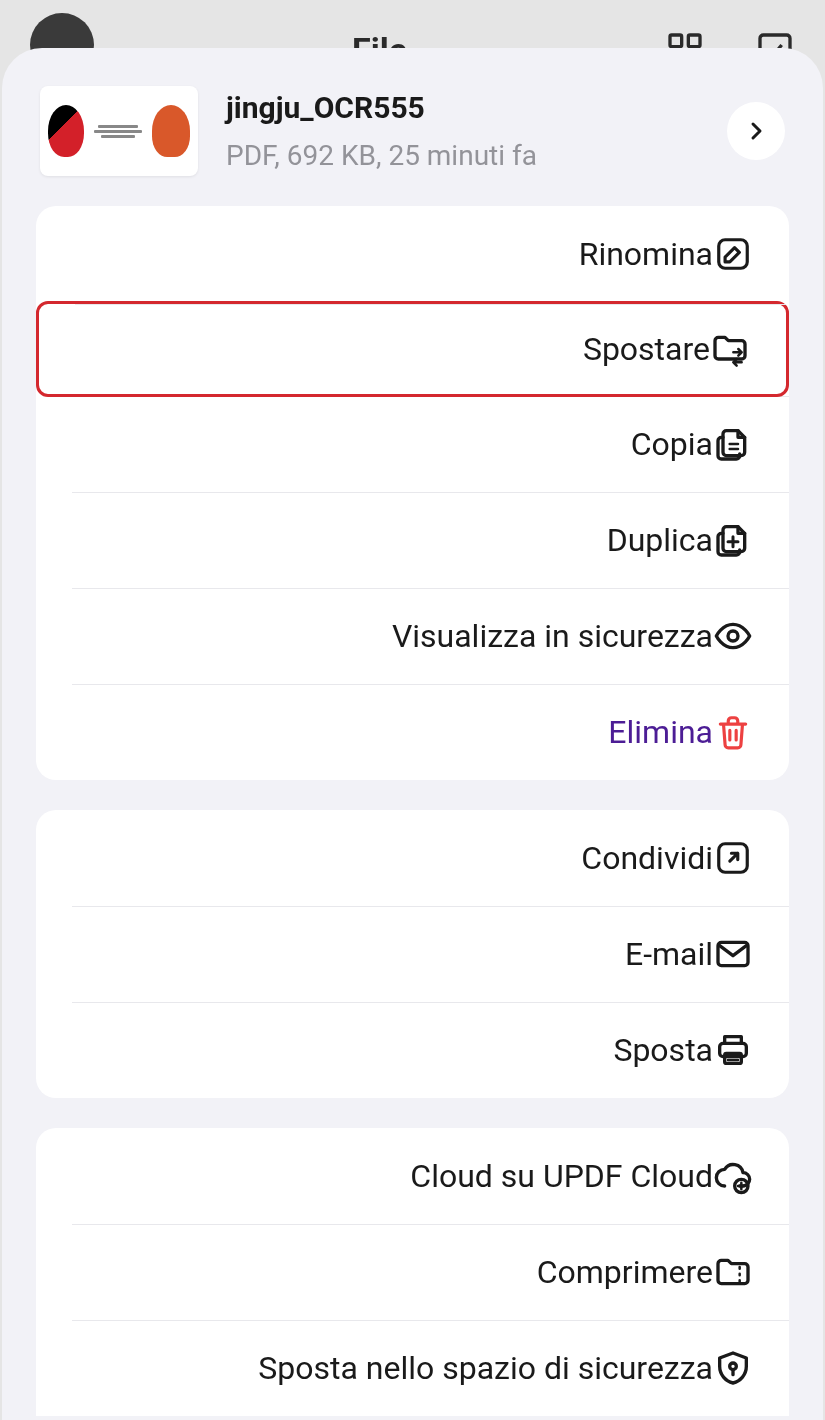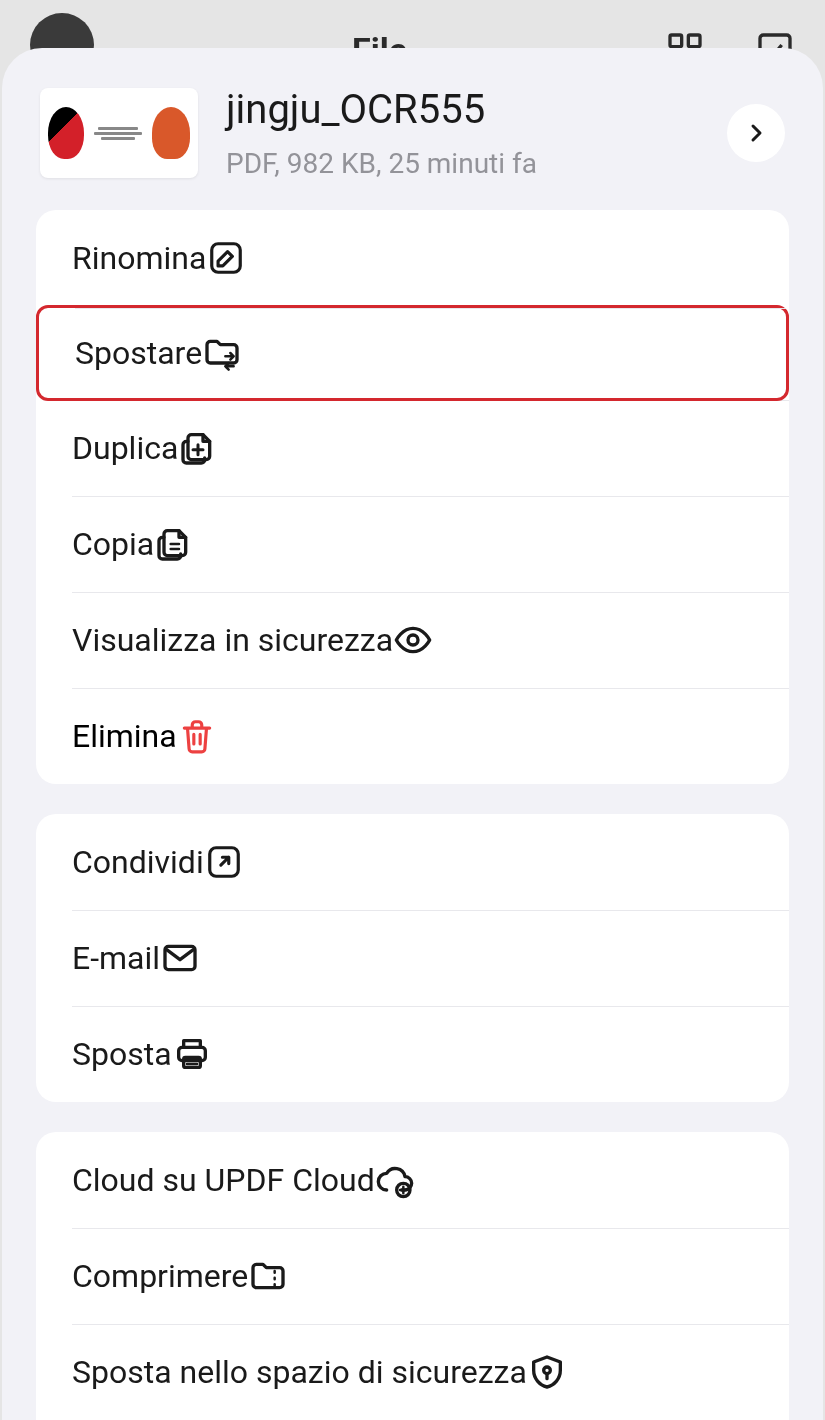--- a/index.html
+++ b/index.html
@@ -96,22 +96,22 @@
       background: #888;
       border-radius: 1px;
     }
     .file-info {
       flex: 1;
       display: flex;
       flex-direction: column;
       gap: 14px;
     }
     .file-name {
-      font-size: 40px;
-      font-weight: 400;
+      font-size: 30px;
+      font-weight: 700;
       color: #1a1a1a;
     }
     .file-meta {
       font-size: 28px;
       color: #939399;
     }
     .chevron-button {
       width: 58px;
       height: 58px;
       background: #fff;
@@ -122,40 +122,40 @@
       flex-shrink: 0;
     }
     .section {
       background: #fff;
       border-radius: 20px;
       margin: 0 34px 30px 34px;
     }
     .row {
       display: flex;
       align-items: center;
-      justify-content: flex-start;
+      justify-content: flex-end;
       padding: 0 36px;
       height: 96px;
       position: relative;
     }
     .row + .row::before {
       content: "";
       position: absolute;
       top: 0;
       left: 36px;
       right: 0;
       height: 1px;
       background: #e8e8ec;
     }
     .row-label {
       font-size: 32px;
       color: #1a1a1a;
     }
     .row-label.danger {
-      color: #000000;
+      color: #4c1d95;
     }
     .row-icon {
       width: 40px;
       height: 40px;
       display: flex;
       align-items: center;
       justify-content: center;
     }
     .row-icon svg {
       display: block;
@@ -197,21 +197,21 @@
       <div class="mask-left"></div>
       <div class="thumb-text">
         <div class="thumb-line" style="width:60%"></div>
         <div class="thumb-line" style="width:70%"></div>
         <div class="thumb-line" style="width:50%"></div>
       </div>
       <div class="mask-right"></div>
     </div>
     <div class="file-info">
       <div class="file-name">jingju_OCR555</div>
-      <div class="file-meta">PDF, 982 KB, 25 minuti fa</div>
+      <div class="file-meta">PDF, 692 KB, 25 minuti fa</div>
     </div>
     <div class="chevron-button">
       <svg width="24" height="24" viewBox="0 0 24 24" fill="none" stroke="#1a1a1a" stroke-width="3" stroke-linecap="round" stroke-linejoin="round">
           <path d="M9 5l7 7-7 7"></path>
         </svg>
     </div>
   </div>
 
   <div class="section">
     <div class="row">
@@ -227,42 +227,42 @@
       <span class="row-label">Spostare</span>
       <span class="row-icon">
         <svg width="40" height="40" viewBox="0 0 24 24" fill="none" stroke="#1a1a1a" stroke-width="2" stroke-linecap="round" stroke-linejoin="round">
             <path d="M3 7a2 2 0 012-2h4l2 2h8a2 2 0 012 2v7a2 2 0 01-2 2H5a2 2 0 01-2-2V7z"></path>
             <path d="M14 14h5m0 0l-2-2m2 2l-2 2" stroke-width="1.5"></path>
             <path d="M19 20h-5m0 0l2-2m-2 2l2 2" stroke-width="1.5"></path>
           </svg>
       </span>
     </div>
     <div class="row">
+      <span class="row-label">Copia</span>
+      <span class="row-icon">
+        <svg width="40" height="40" viewBox="0 0 24 24" fill="none" stroke="#1a1a1a" stroke-width="2" stroke-linecap="round" stroke-linejoin="round">
+            <path d="M8 4h7l4 4v9a2 2 0 01-2 2H8a2 2 0 01-2-2V6a2 2 0 012-2z"></path>
+            <path d="M15 4v4h4"></path>
+            <path d="M6 8H5a2 2 0 00-2 2v9a2 2 0 002 2h9a2 2 0 002-2v-1" stroke-width="2"></path>
+            <path d="M10 12h5M10 15h5" stroke-width="1.5"></path>
+          </svg>
+      </span>
+    </div>
+    <div class="row">
       <span class="row-label">Duplica</span>
       <span class="row-icon">
         <svg width="40" height="40" viewBox="0 0 24 24" fill="none" stroke="#1a1a1a" stroke-width="2" stroke-linecap="round" stroke-linejoin="round">
             <path d="M8 4h7l4 4v9a2 2 0 01-2 2H8a2 2 0 01-2-2V6a2 2 0 012-2z"></path>
             <path d="M15 4v4h4"></path>
             <path d="M6 8H5a2 2 0 00-2 2v9a2 2 0 002 2h9a2 2 0 002-2v-1"></path>
             <path d="M12 10v6M9 13h6" stroke-width="1.8"></path>
           </svg>
       </span>
     </div>
     <div class="row">
-      <span class="row-label">Copia</span>
-      <span class="row-icon">
-        <svg width="40" height="40" viewBox="0 0 24 24" fill="none" stroke="#1a1a1a" stroke-width="2" stroke-linecap="round" stroke-linejoin="round">
-            <path d="M8 4h7l4 4v9a2 2 0 01-2 2H8a2 2 0 01-2-2V6a2 2 0 012-2z"></path>
-            <path d="M15 4v4h4"></path>
-            <path d="M6 8H5a2 2 0 00-2 2v9a2 2 0 002 2h9a2 2 0 002-2v-1" stroke-width="2"></path>
-            <path d="M10 12h5M10 15h5" stroke-width="1.5"></path>
-          </svg>
-      </span>
-    </div>
-    <div class="row">
       <span class="row-label">Visualizza in sicurezza</span>
       <span class="row-icon">
         <svg width="42" height="42" viewBox="0 0 24 24" fill="none" stroke="#1a1a1a" stroke-width="2" stroke-linecap="round" stroke-linejoin="round">
             <path d="M2 12s3.5-7 10-7 10 7 10 7-3.5 7-10 7-10-7-10-7z"></path>
             <circle cx="12" cy="12" r="3"></circle>
           </svg>
       </span>
     </div>
     <div class="row">
       <span class="row-label danger">Elimina</span>

